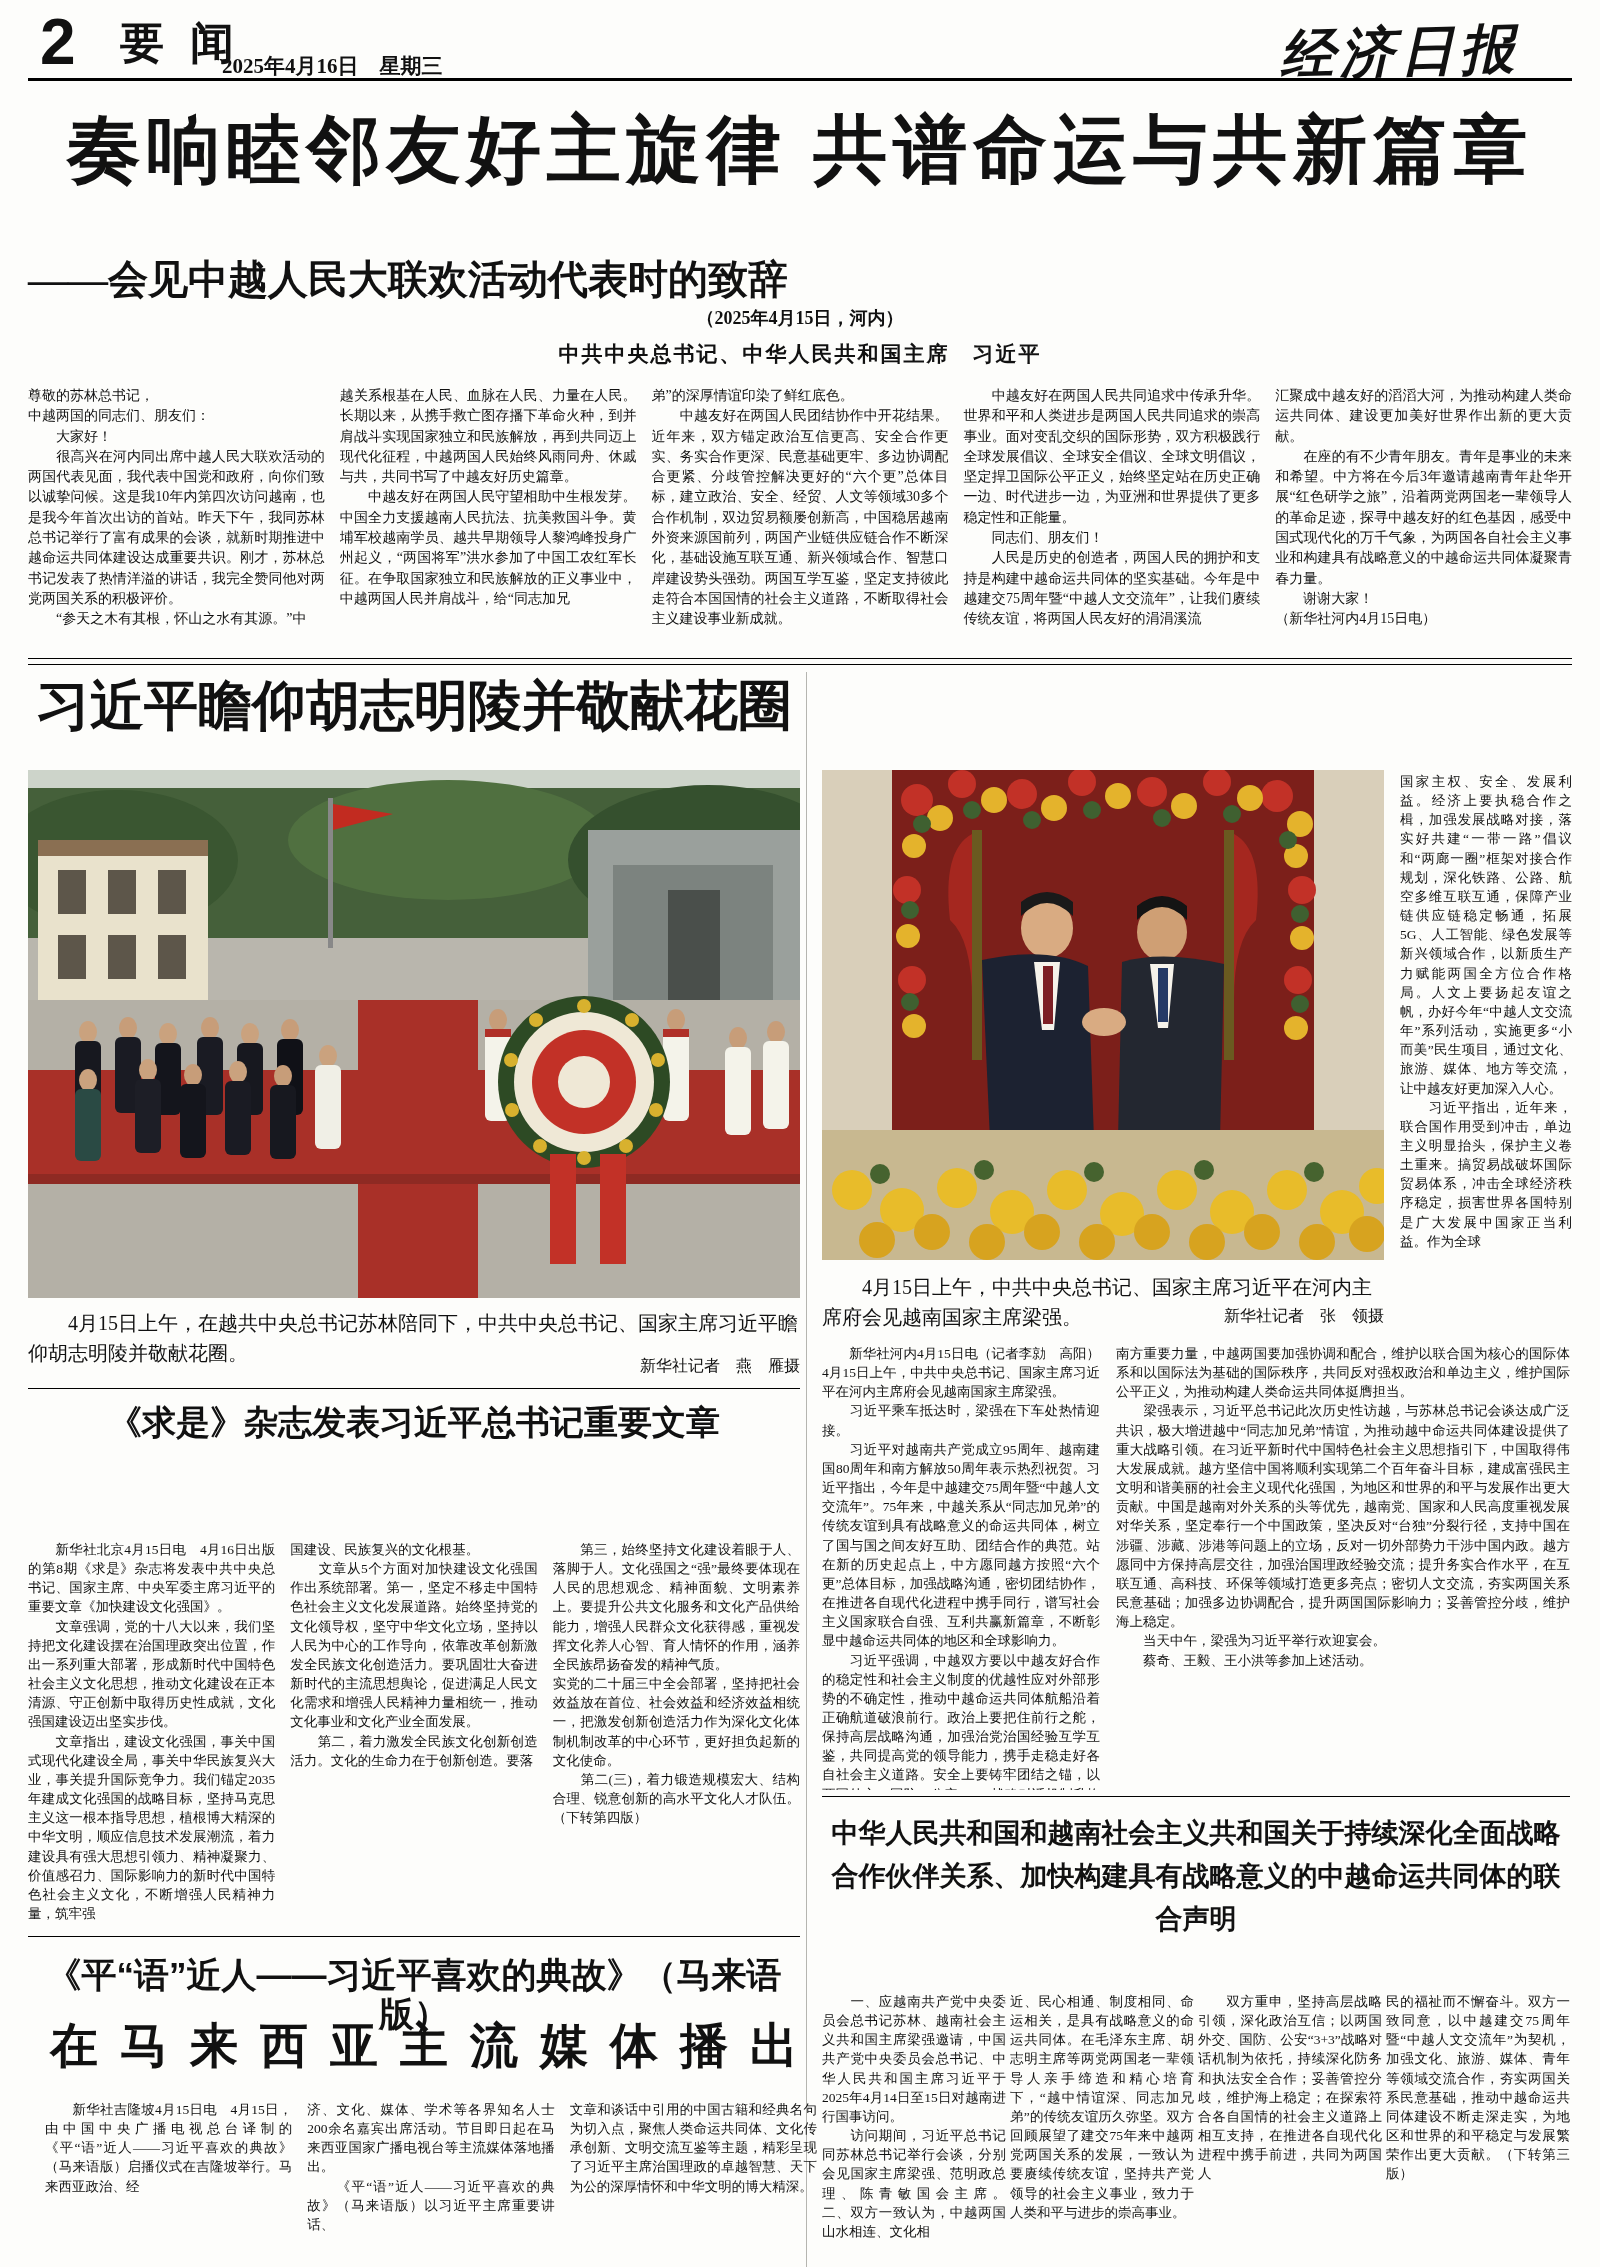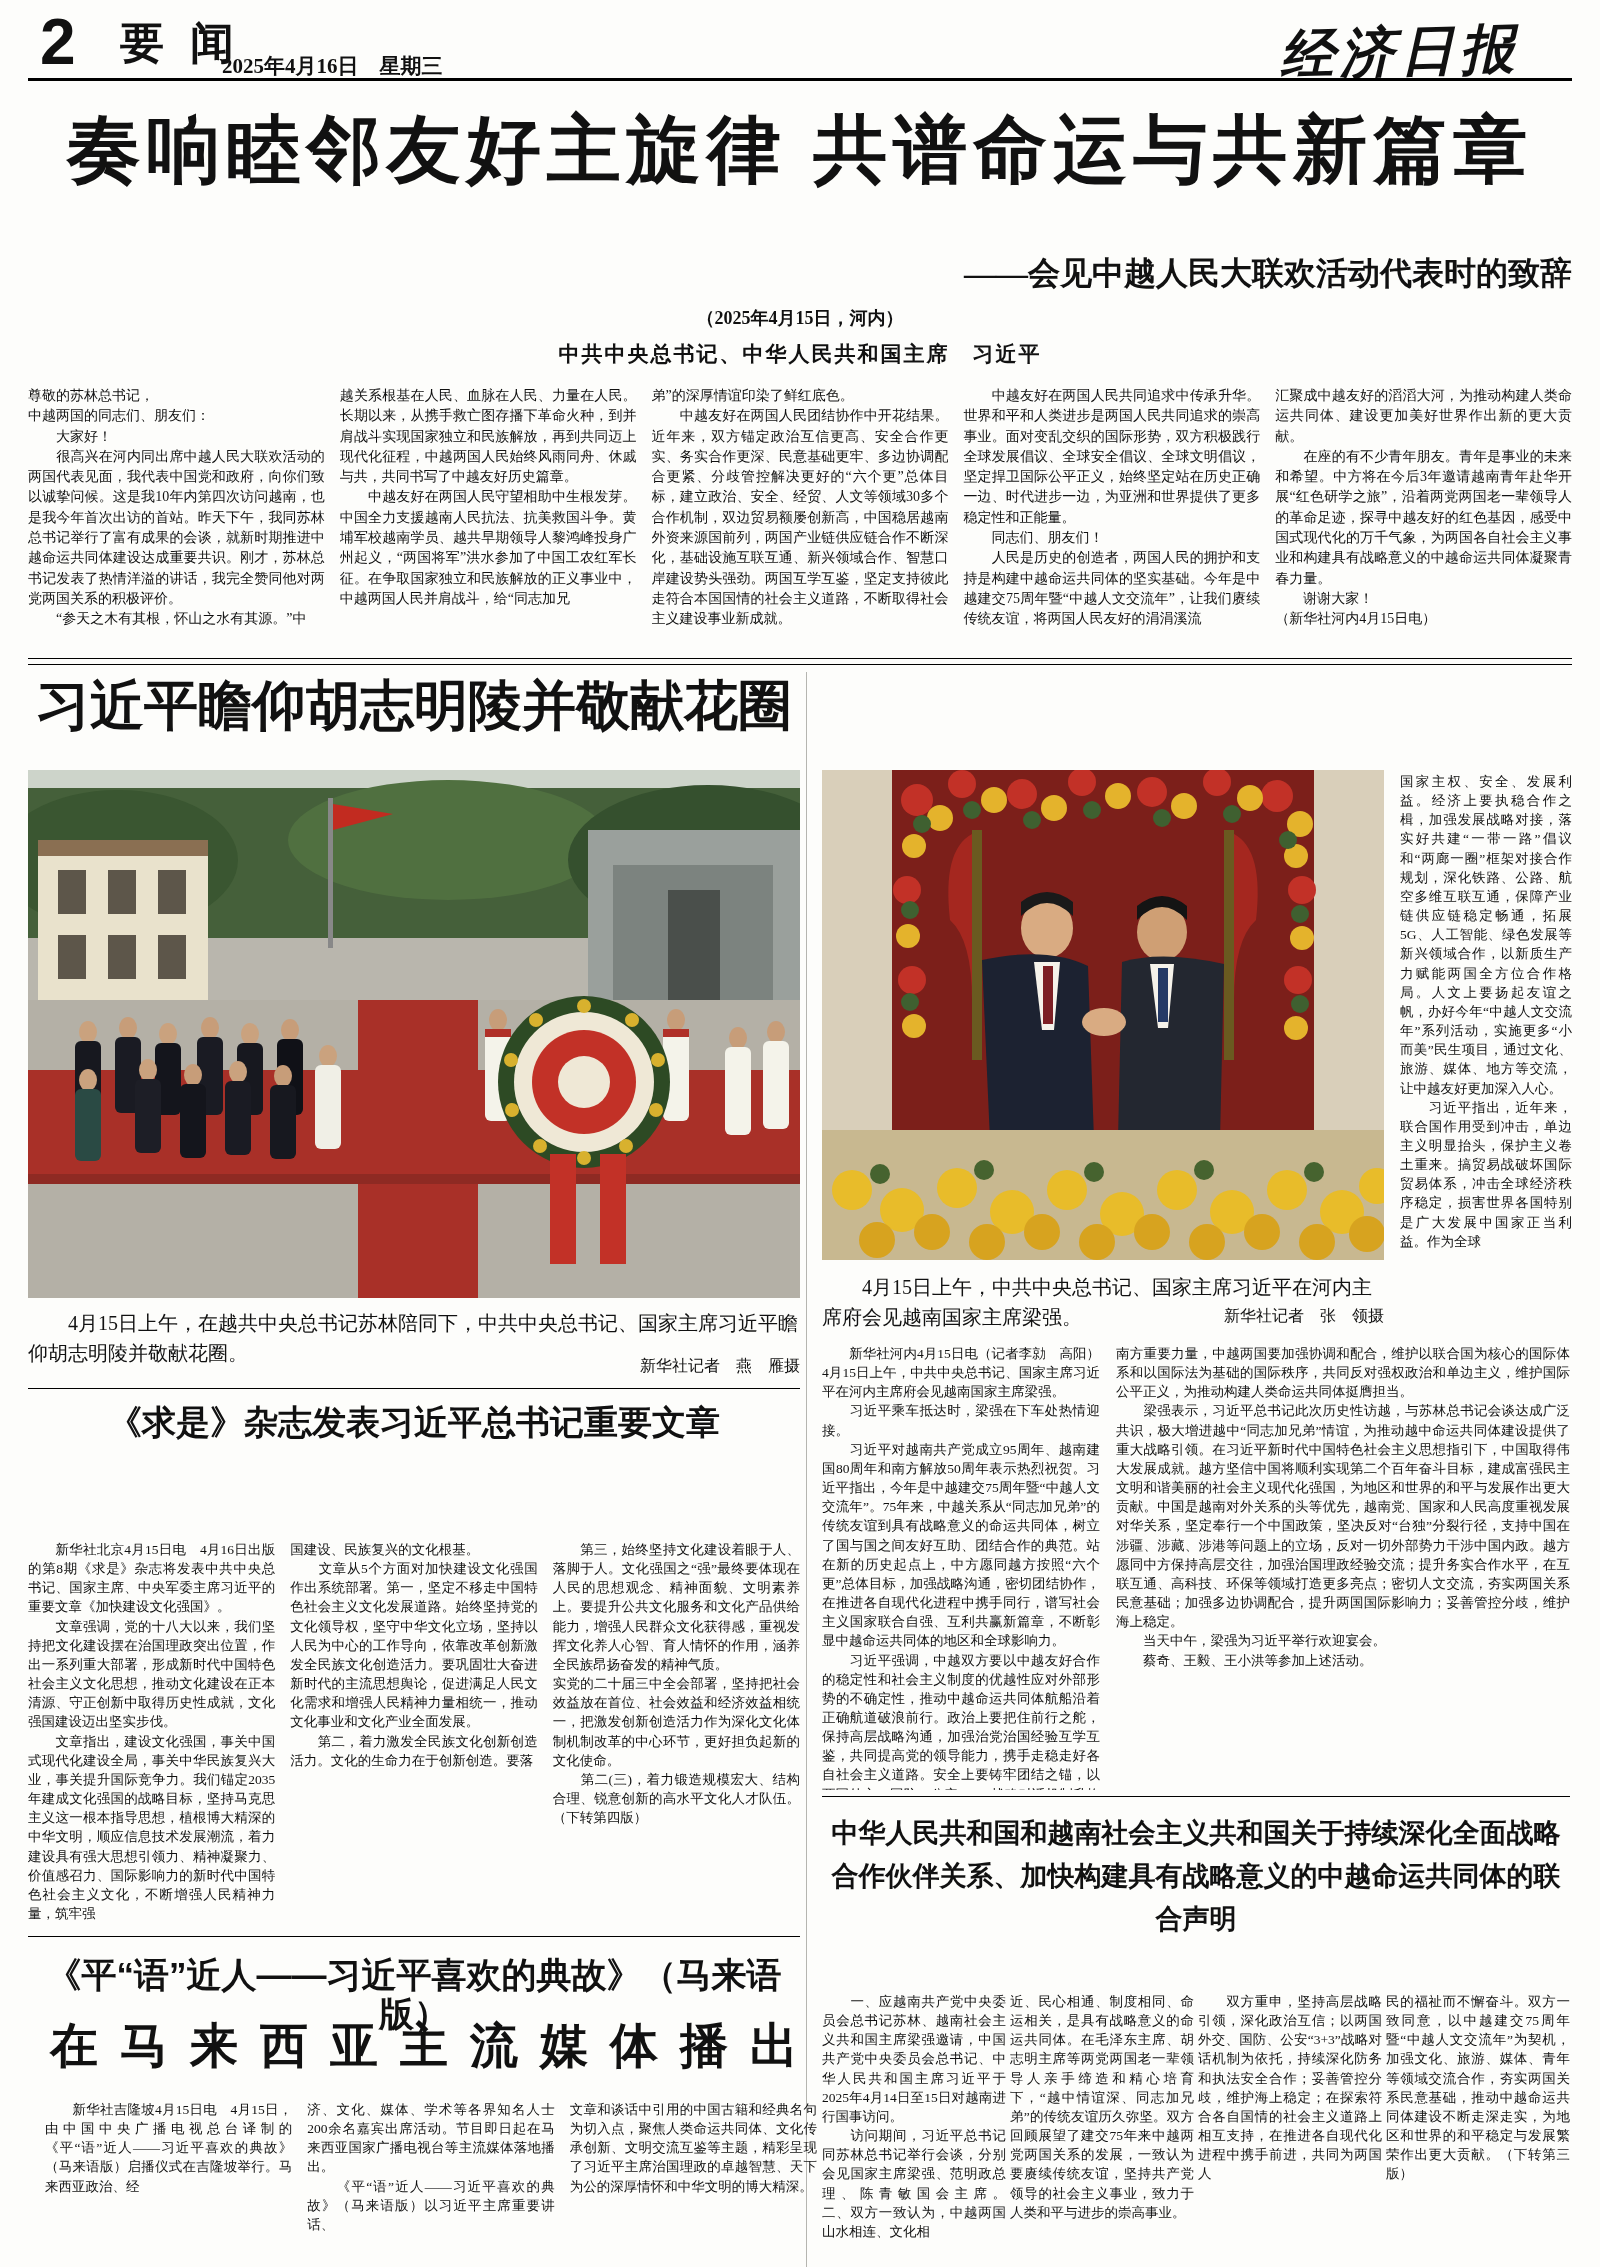--- a/index.html
+++ b/index.html
@@ -9,21 +9,21 @@
   
   .hdr-num{font-size:64px;font-weight:900;font-family:"Liberation Sans",sans-serif;line-height:1;}
   .hdr-sec{font-size:44px;font-weight:900;letter-spacing:26px;line-height:1;}
   .hdr-date{font-size:21px;font-weight:bold;font-family:Liberation Serif, serif;}
   .masthead{font-size:54px;font-weight:900;font-style:italic;transform:rotate(-1.5deg);letter-spacing:6px;}
   .rule{background:#000;}
   .dbl{border-top:1.5px solid #000;border-bottom:1.5px solid #000;height:5px;}
   .vrule{width:1px;background:#b5b5b0;}
   
   .lead-hl{font-size:74px;font-weight:900;text-align:center;letter-spacing:6px;line-height:1.25;font-family:"Liberation Sans",sans-serif;}
-  .lead-sub{font-size:32px;font-weight:900;text-align:right;}
+  .lead-sub{font-size:40px;font-weight:900;text-align:left;}
   .lead-date{font-size:18px;font-weight:bold;text-align:center;}
   .lead-by{font-size:21px;font-weight:bold;text-align:center;letter-spacing:2px;}
   .cols{display:flex;gap:15px;overflow:hidden;}
   .col{flex:1;overflow:hidden;}
   .col p{margin:0;font-size:13.5px;line-height:1.42;text-align:justify;}
   .kai p{font-size:14px;line-height:1.45;}
   .align-last-right p:last-child{text-align:left;}
   
   .h-big{font-weight:900;text-align:center;font-family:"Liberation Sans",sans-serif;line-height:1.1;}
   .kicker{font-size:34px;font-weight:900;text-align:center;font-family:"Liberation Sans",sans-serif;}

